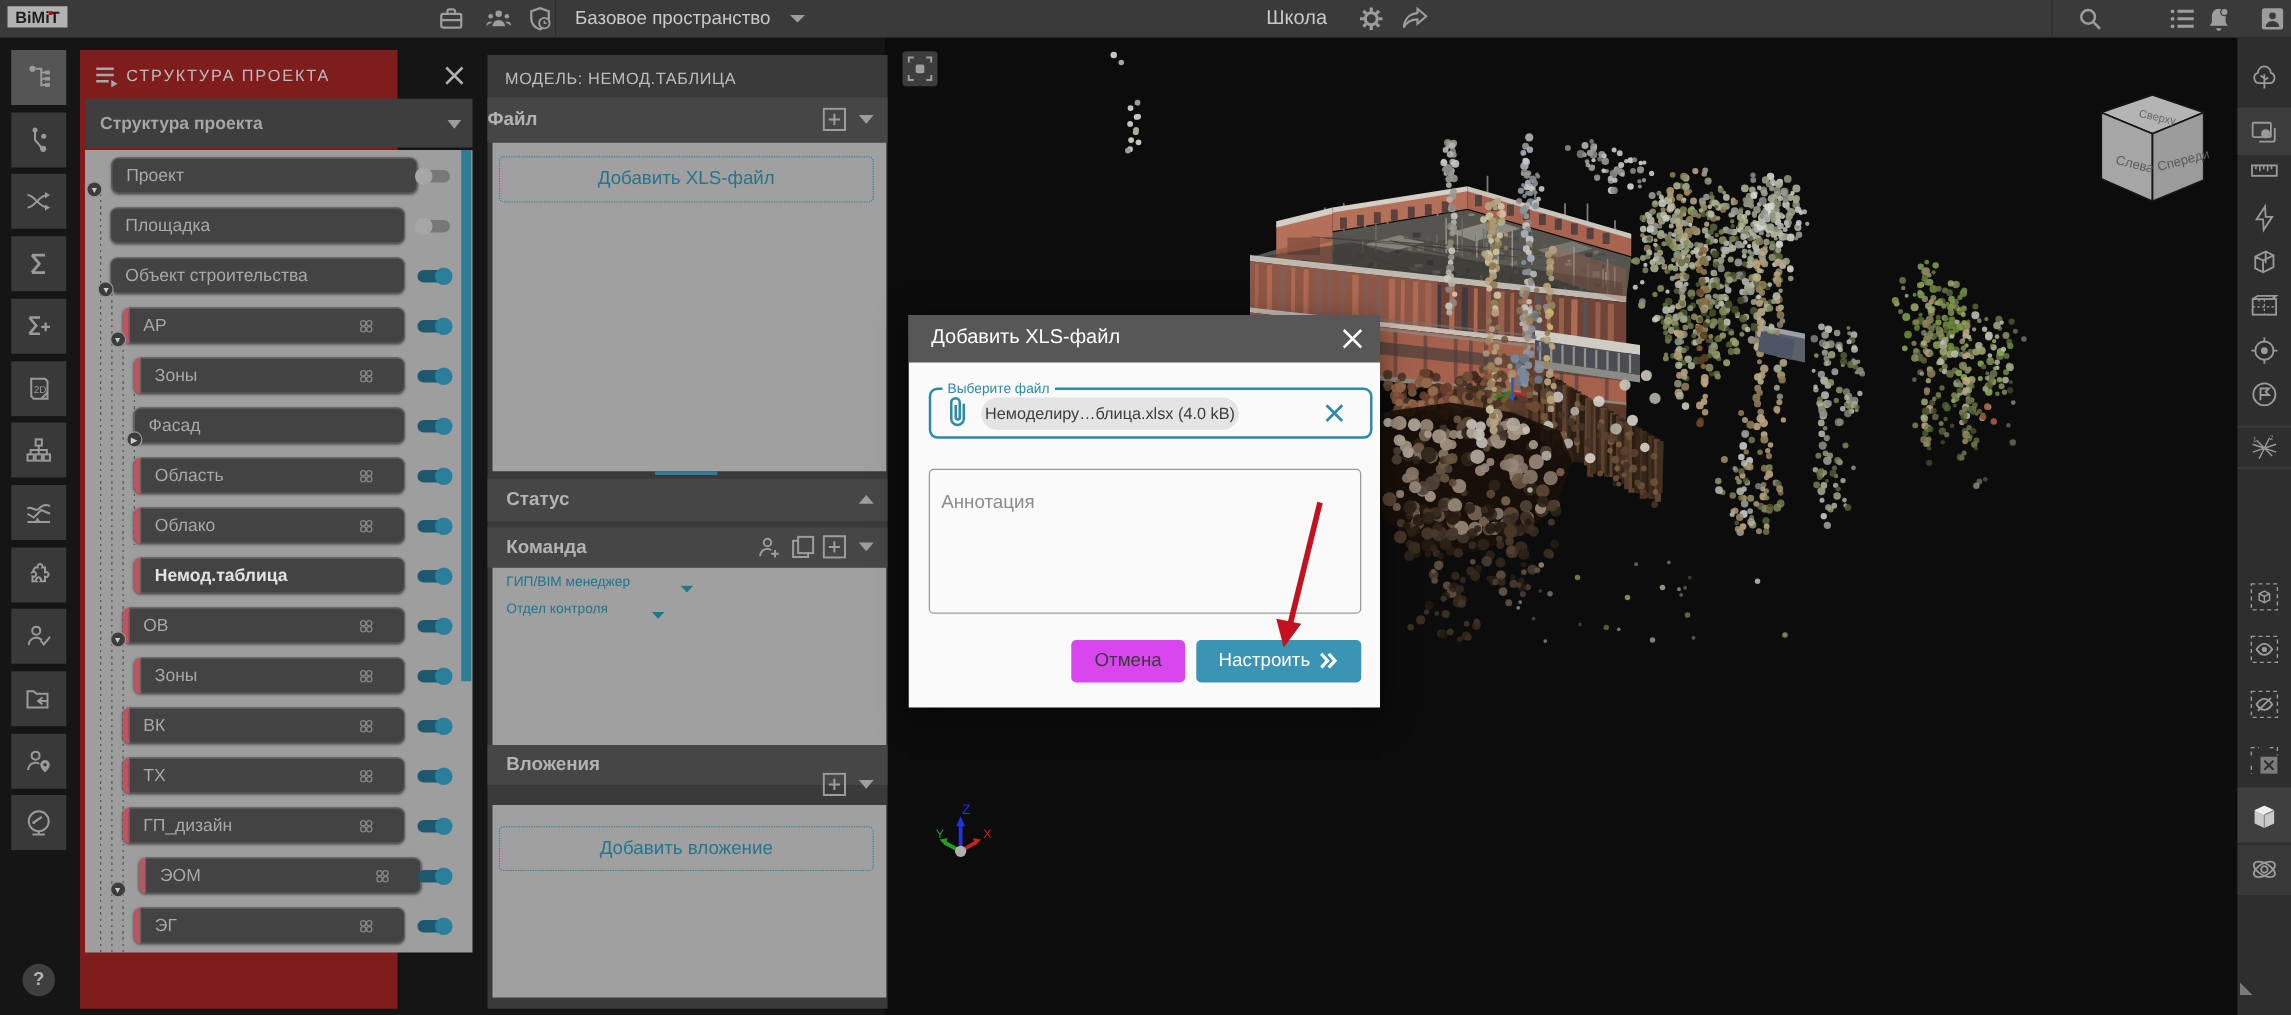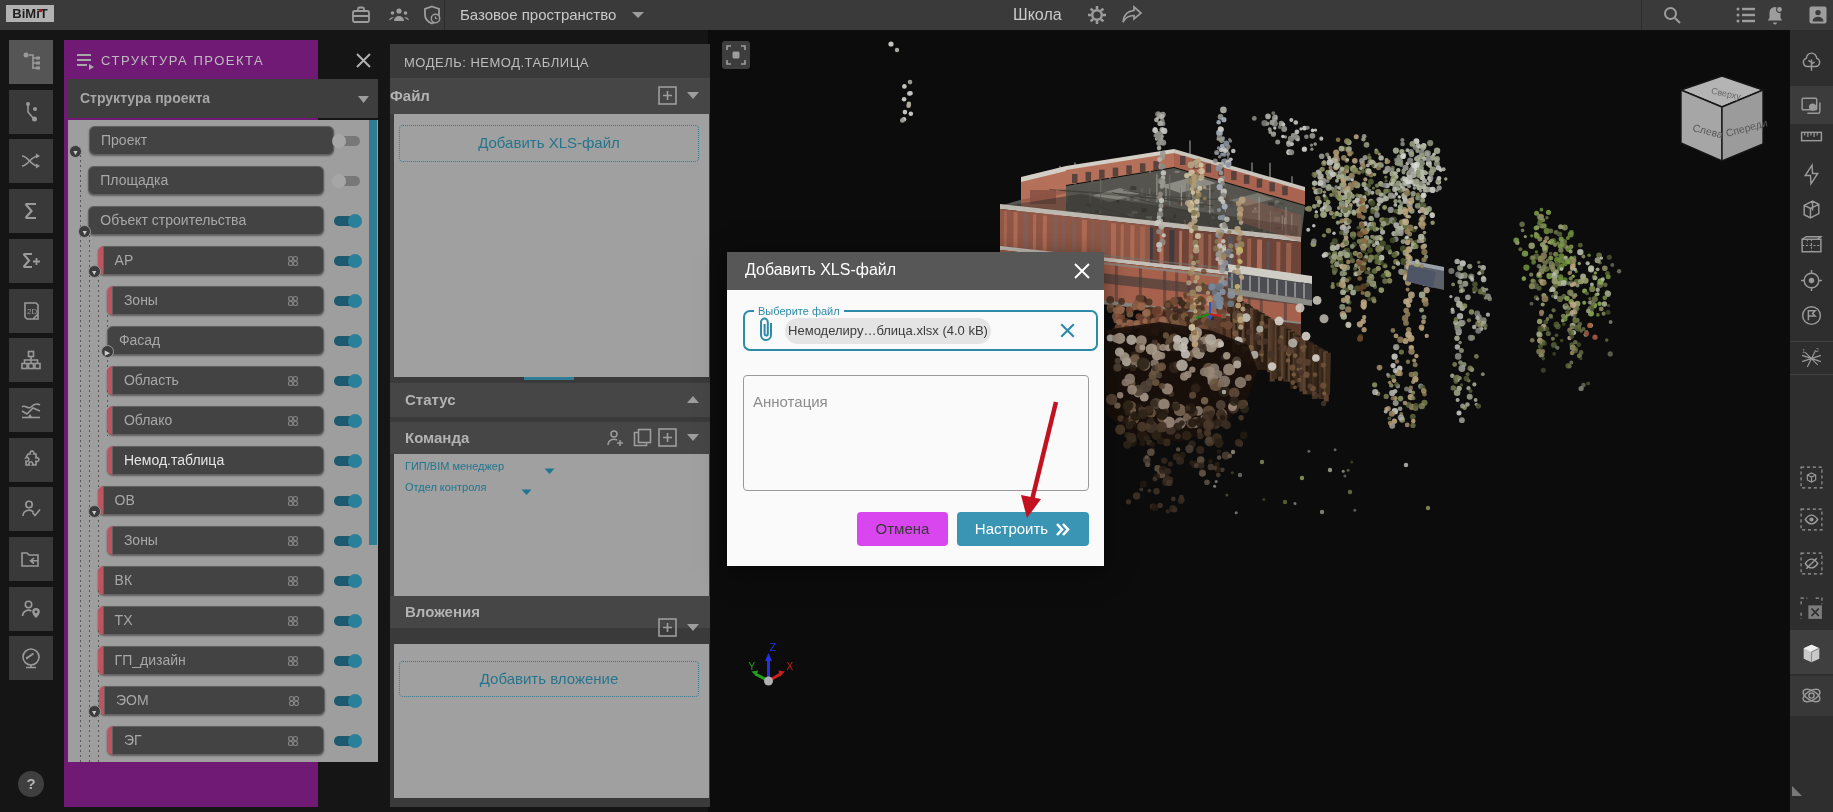--- a/index.html
+++ b/index.html
@@ -13,21 +13,21 @@
 #logo { left:6px; top:5px; width:48px; height:17px; background:#b2b2b2; color:#1e1e1e;
   font-size:13px; font-weight:bold; text-align:center; line-height:17px; letter-spacing:0px; }
 #logodot { left:38.5px; top:8.5px; width:3px; height:3px; background:#b01010; }
 .tb-txt { color:#c9c9c9; font-size:15px; top:6px; }
 
 
 .lrbtn { position:absolute; left:9px; width:44px; height:44px; background:#393939; }
 .lrbtn.act { background:#555555; }
 
 
-#lpanel { left:64px; top:40px; width:254px; height:767px; background:#701a75; }
+#lpanel { left:64px; top:40px; width:254px; height:767px; background:#7f1d1d; }
 #lp-head { left:0; top:0; width:318px; height:39px; }
 #lp-combo { left:4px; top:39px; width:310px; height:39px; background:#3e3e3f; }
 #lp-tree { left:4px; top:80px; width:310px; height:642px; background:#9e9e9e; overflow:hidden; }
 #lp-scroll { left:305px; top:80px; width:8px; height:425px; background:#2e7d95; }
 .titem { position:absolute; height:29px; background:#434344; border-radius:6px;
   color:#a8a8a8; font-size:14px; line-height:29px; padding-left:12px;
   box-shadow:inset 0 0 0 1px rgba(128,128,128,.5), 0 1px 2px rgba(0,0,0,.4); }
 .titem.red { border-left:5px solid #bb5560; }
 .tgl { position:absolute; width:26px; height:12px; }
 .tgl .track { position:absolute; left:0; top:1px; width:26px; height:10px; border-radius:5px; }
@@ -2934,21 +2934,21 @@
               <circle cx="4.6" cy="4.6" r="2.1"></circle>
               <circle cx="9.4" cy="4.6" r="2.1"></circle>
               <circle cx="4.6" cy="9.4" r="2.1"></circle>
               <circle cx="9.4" cy="9.4" r="2.1"></circle>
             </g>
           </svg></div>
 <div class="tgl on" style="left:266px;top:294.5px">
           <div class="track"></div>
           <div class="knob"></div>
         </div>
-<div class="titem red" style="left:38.9px;top:326px;width:217.1px;color:#e3e3e3;font-weight:normal;">Немод.таблица</div>
+<div class="titem red" style="left:38.9px;top:326px;width:217.1px;color:#e3e3e3;font-weight:bold;">Немод.таблица</div>
 <div class="tgl on" style="left:266px;top:334.5px">
           <div class="track"></div>
           <div class="knob"></div>
         </div>
 <div class="titem red" style="left:29.6px;top:366px;width:226.4px;">ОВ<svg width="14" height="14" viewBox="0 0 14 14" style="position:absolute;right:24px;top:8px">
             <g fill="none" stroke="#858585" stroke-width="1.1">
               <circle cx="4.6" cy="4.6" r="2.1"></circle>
               <circle cx="9.4" cy="4.6" r="2.1"></circle>
               <circle cx="4.6" cy="9.4" r="2.1"></circle>
               <circle cx="9.4" cy="9.4" r="2.1"></circle>
@@ -3000,21 +3000,21 @@
               <circle cx="4.6" cy="4.6" r="2.1"></circle>
               <circle cx="9.4" cy="4.6" r="2.1"></circle>
               <circle cx="4.6" cy="9.4" r="2.1"></circle>
               <circle cx="9.4" cy="9.4" r="2.1"></circle>
             </g>
           </svg></div>
 <div class="tgl on" style="left:266px;top:534.5px">
           <div class="track"></div>
           <div class="knob"></div>
         </div>
-<div class="titem red" style="left:31px;top:566px;width:226.4px;">ЭОМ<svg width="14" height="14" viewBox="0 0 14 14" style="position:absolute;right:24px;top:8px">
+<div class="titem red" style="left:43px;top:566px;width:226.4px;">ЭОМ<svg width="14" height="14" viewBox="0 0 14 14" style="position:absolute;right:24px;top:8px">
             <g fill="none" stroke="#858585" stroke-width="1.1">
               <circle cx="4.6" cy="4.6" r="2.1"></circle>
               <circle cx="9.4" cy="4.6" r="2.1"></circle>
               <circle cx="4.6" cy="9.4" r="2.1"></circle>
               <circle cx="9.4" cy="9.4" r="2.1"></circle>
             </g>
           </svg></div>
 <div class="tgl on" style="left:266px;top:574.5px">
           <div class="track"></div>
           <div class="knob"></div>

